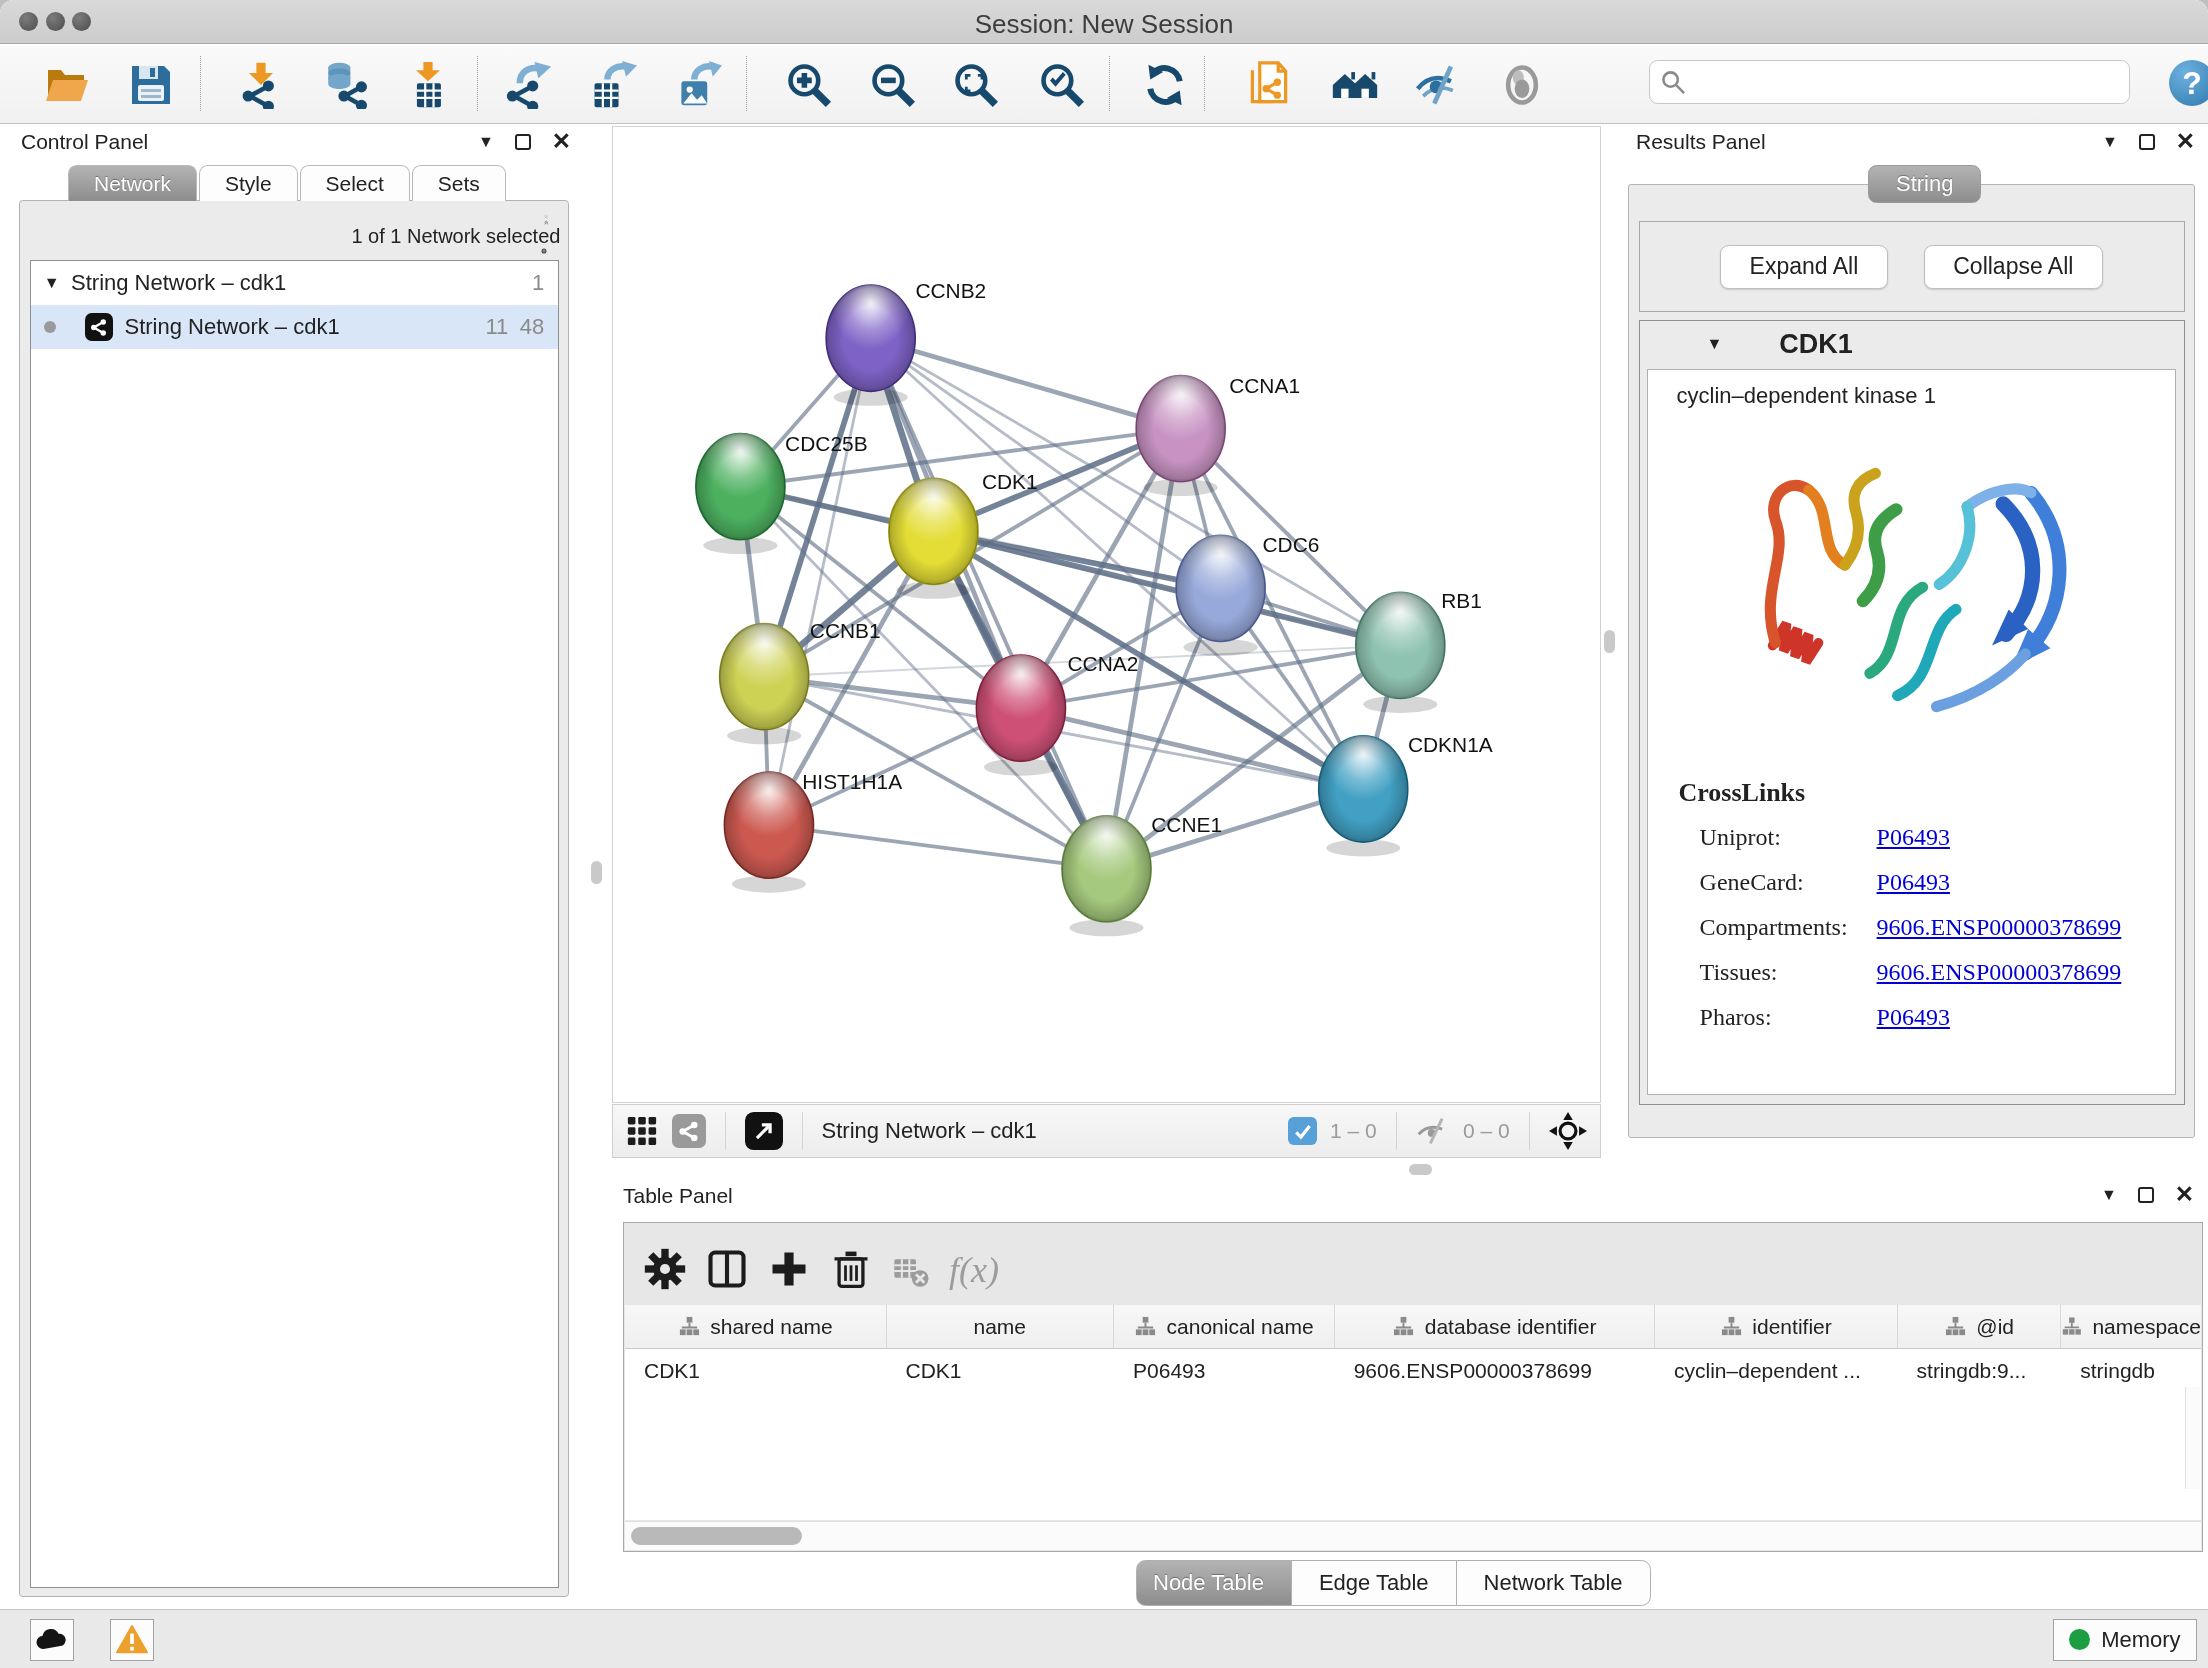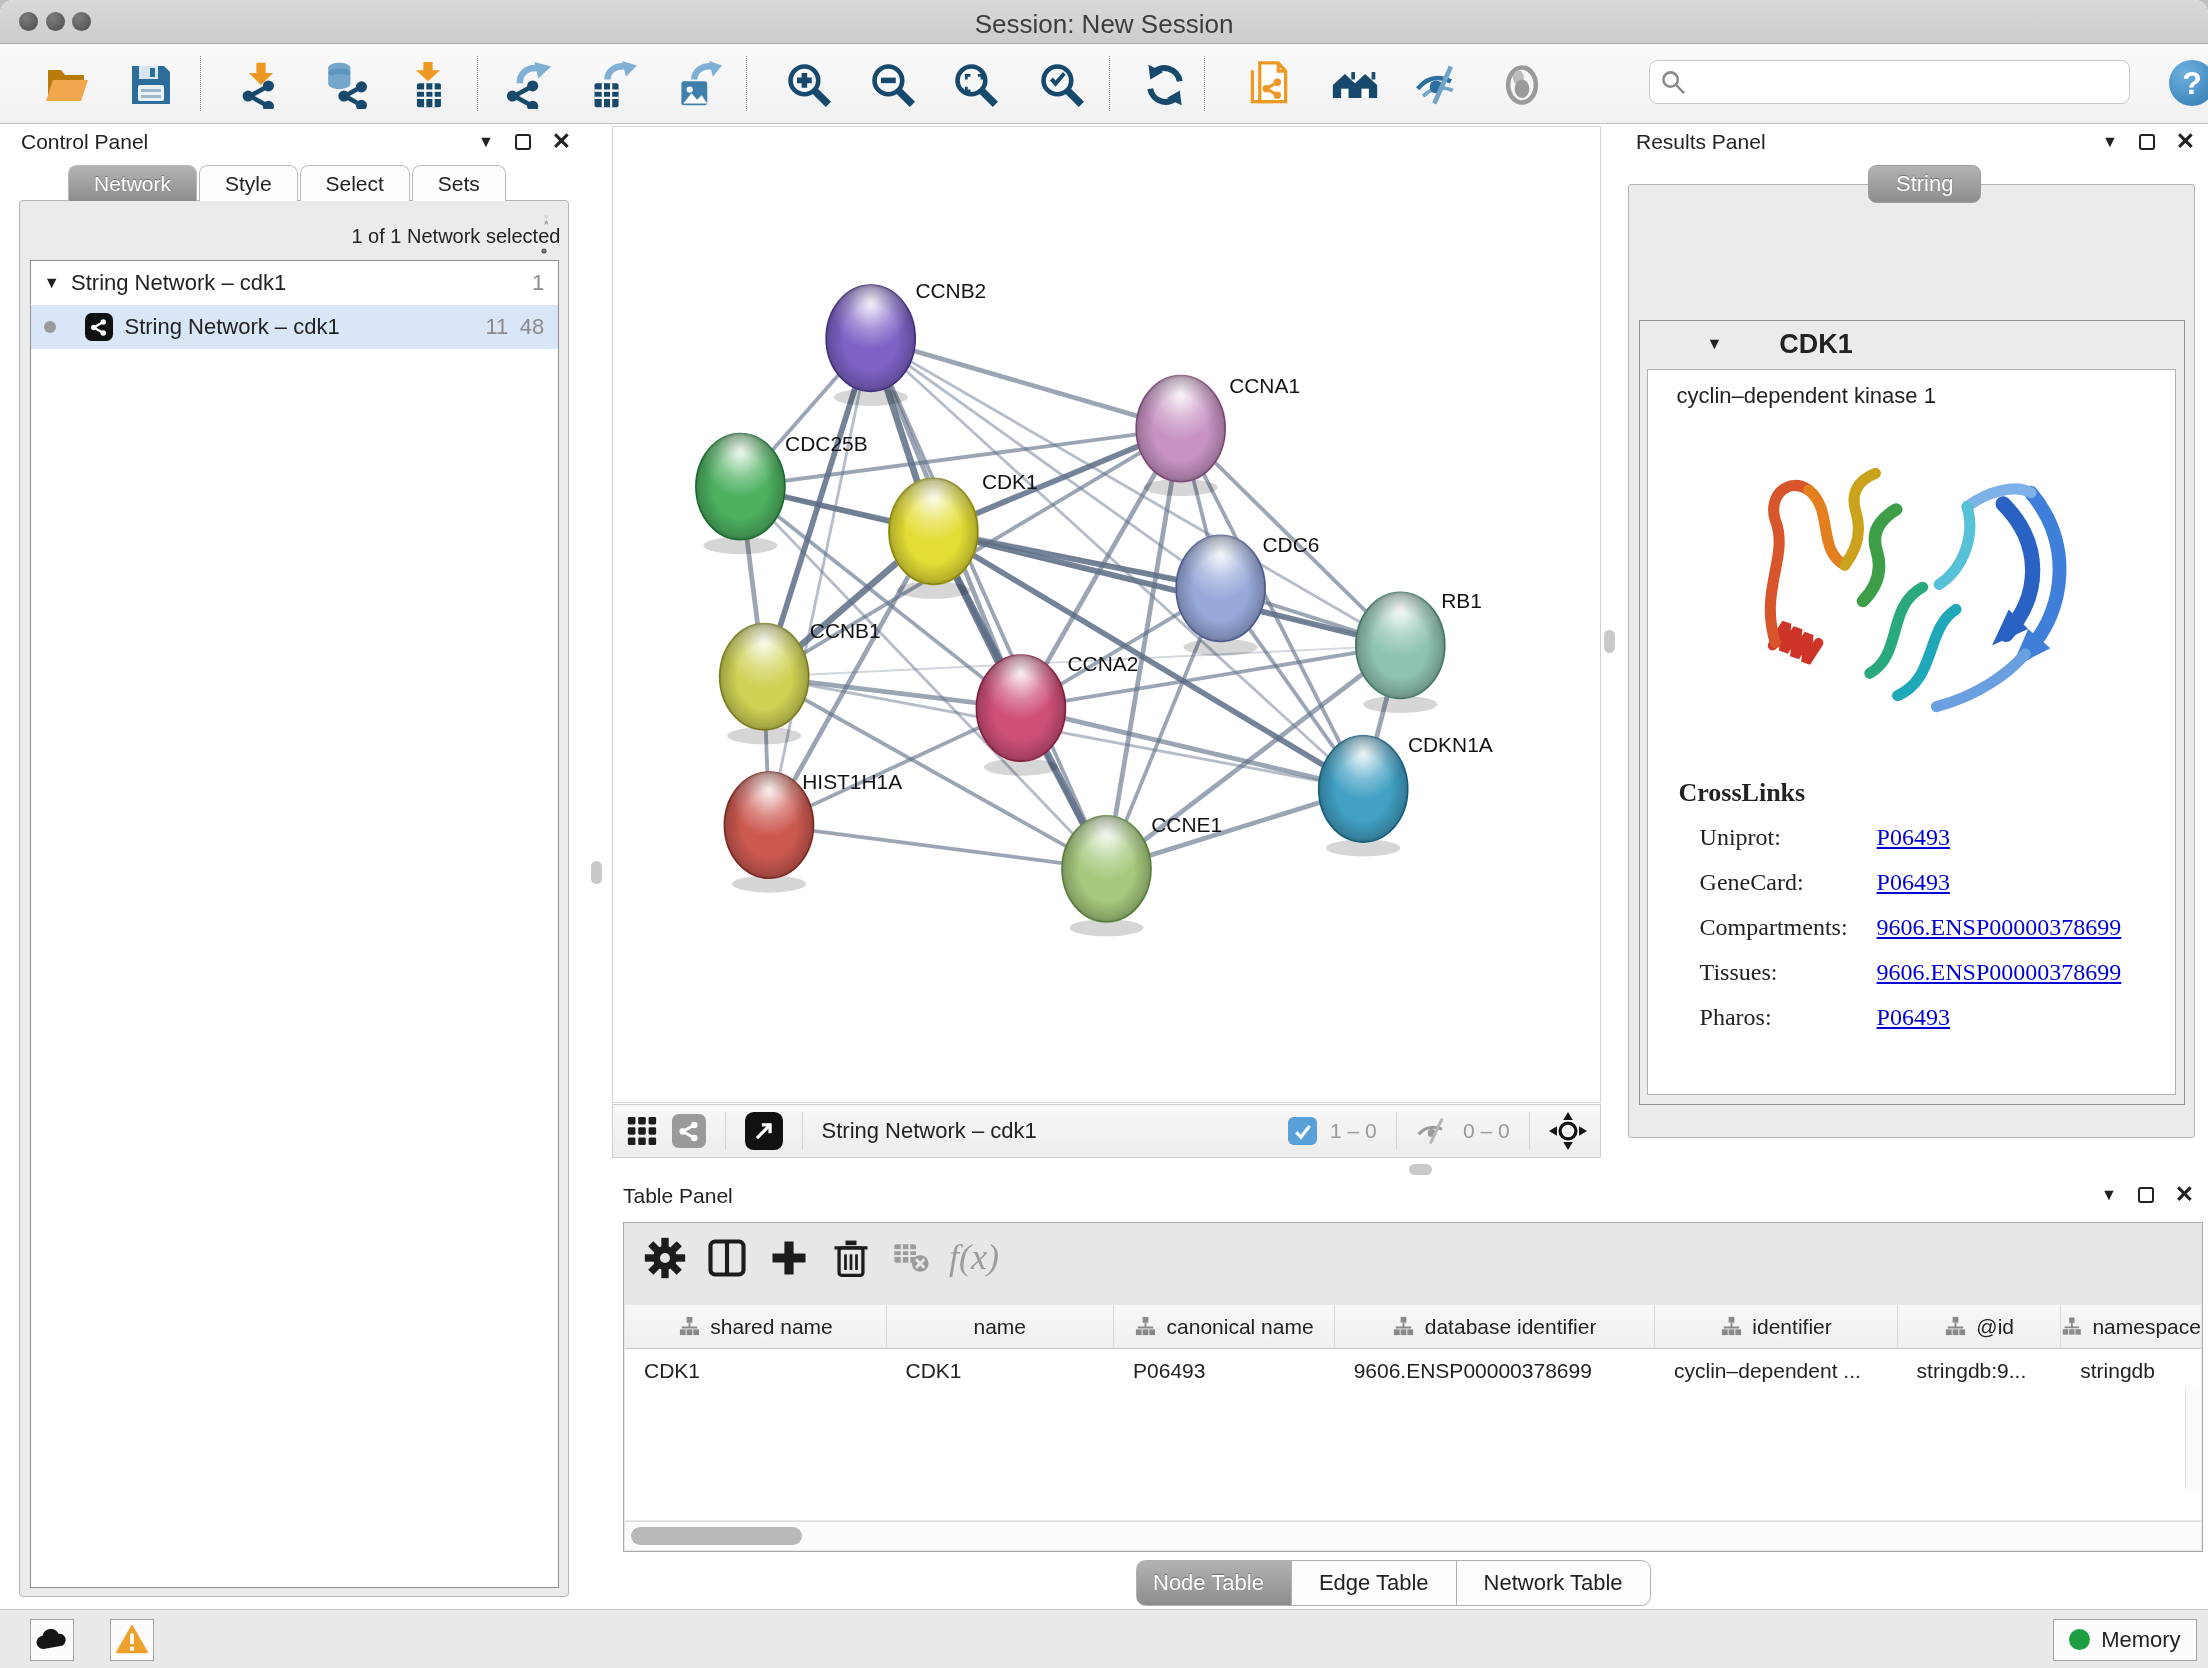--- a/index.html
+++ b/index.html
@@ -101,21 +101,21 @@
   .xl-title{font-family:"Liberation Serif",serif;font-weight:bold;font-size:26px;margin:17px 0 7.6px 1.9px;}
   .xl-row{display:flex;font-family:"Liberation Serif",serif;font-size:24px;height:45px;align-items:center;}
   .xl-label{width:200px;padding-left:23px;}
   .xl-link{color:#0000d4;text-decoration:underline;cursor:pointer;}
 
   
   .tp-header{position:absolute;left:623px;top:1181px;width:1571px;display:flex;
     justify-content:space-between;align-items:flex-end;}
   .tp-box{position:absolute;left:623px;top:1222px;width:1580px;height:330px;background:#e7e7e7;
     border:1px solid #a8a8a8;}
-  .tp-toolbar{position:absolute;left:19px;top:13.3px;height:55px;display:flex;align-items:flex-start;gap:18px;}
+  .tp-toolbar{position:absolute;left:19px;top:13.3px;height:55px;display:flex;align-items:flex-end;gap:18px;}
   .tp-toolbar svg{width:44px;height:44px;}
   .fx{font-family:"Liberation Serif",serif;font-style:italic;font-size:36px;color:#9c9c9c;}
   .grid{position:absolute;left:1px;top:82px;right:1px;bottom:31px;background:#fff;overflow:hidden;}
   .ghead{display:flex;height:44px;background:linear-gradient(#f7f7f7,#efefef);
     border-bottom:1px solid #c9c9c9;}
   .gh-cell{display:flex;align-items:center;justify-content:center;gap:9.5px;font-size:21px;
     border-right:1px solid #d9d9d9;overflow:hidden;white-space:nowrap;}
   .grow{display:flex;height:44px;}
   .g-cell{display:flex;align-items:center;font-size:21px;padding-left:19px;overflow:hidden;
     white-space:nowrap;}
@@ -702,20 +702,24 @@
   <div class="rp-header">
     <span class="panel-title">Results Panel</span>
     <span class="panel-ctls">
       <span class="pc-min tri">▼</span>
       <span class="pc-float"></span>
       <span class="pc-close">✕</span>
     </span>
   </div>
   <div class="rp-tab">String</div>
   <div class="rp-body">
+    <div class="rp-btnrow">
+      <div class="rp-btn">Expand All</div>
+      <div class="rp-btn">Collapse All</div>
+    </div>
     <div class="rp-card">
       <div class="rp-card-head">
         <span class="tri">▼</span>
         <span class="rp-gene">CDK1</span>
       </div>
       <div class="rp-content">
         <div class="rp-desc">cyclin–dependent kinase 1</div>
         <div class="protein-wrap">
           <svg width="361" height="342" viewBox="0 0 260 240">
             <path d="M30 160 l10 -16 l-2 20 l10 -16 l-2 20 l10 -16 l-2 20 l9 -14" fill="none" stroke="#cf3428" stroke-width="7" stroke-linecap="round"></path>

